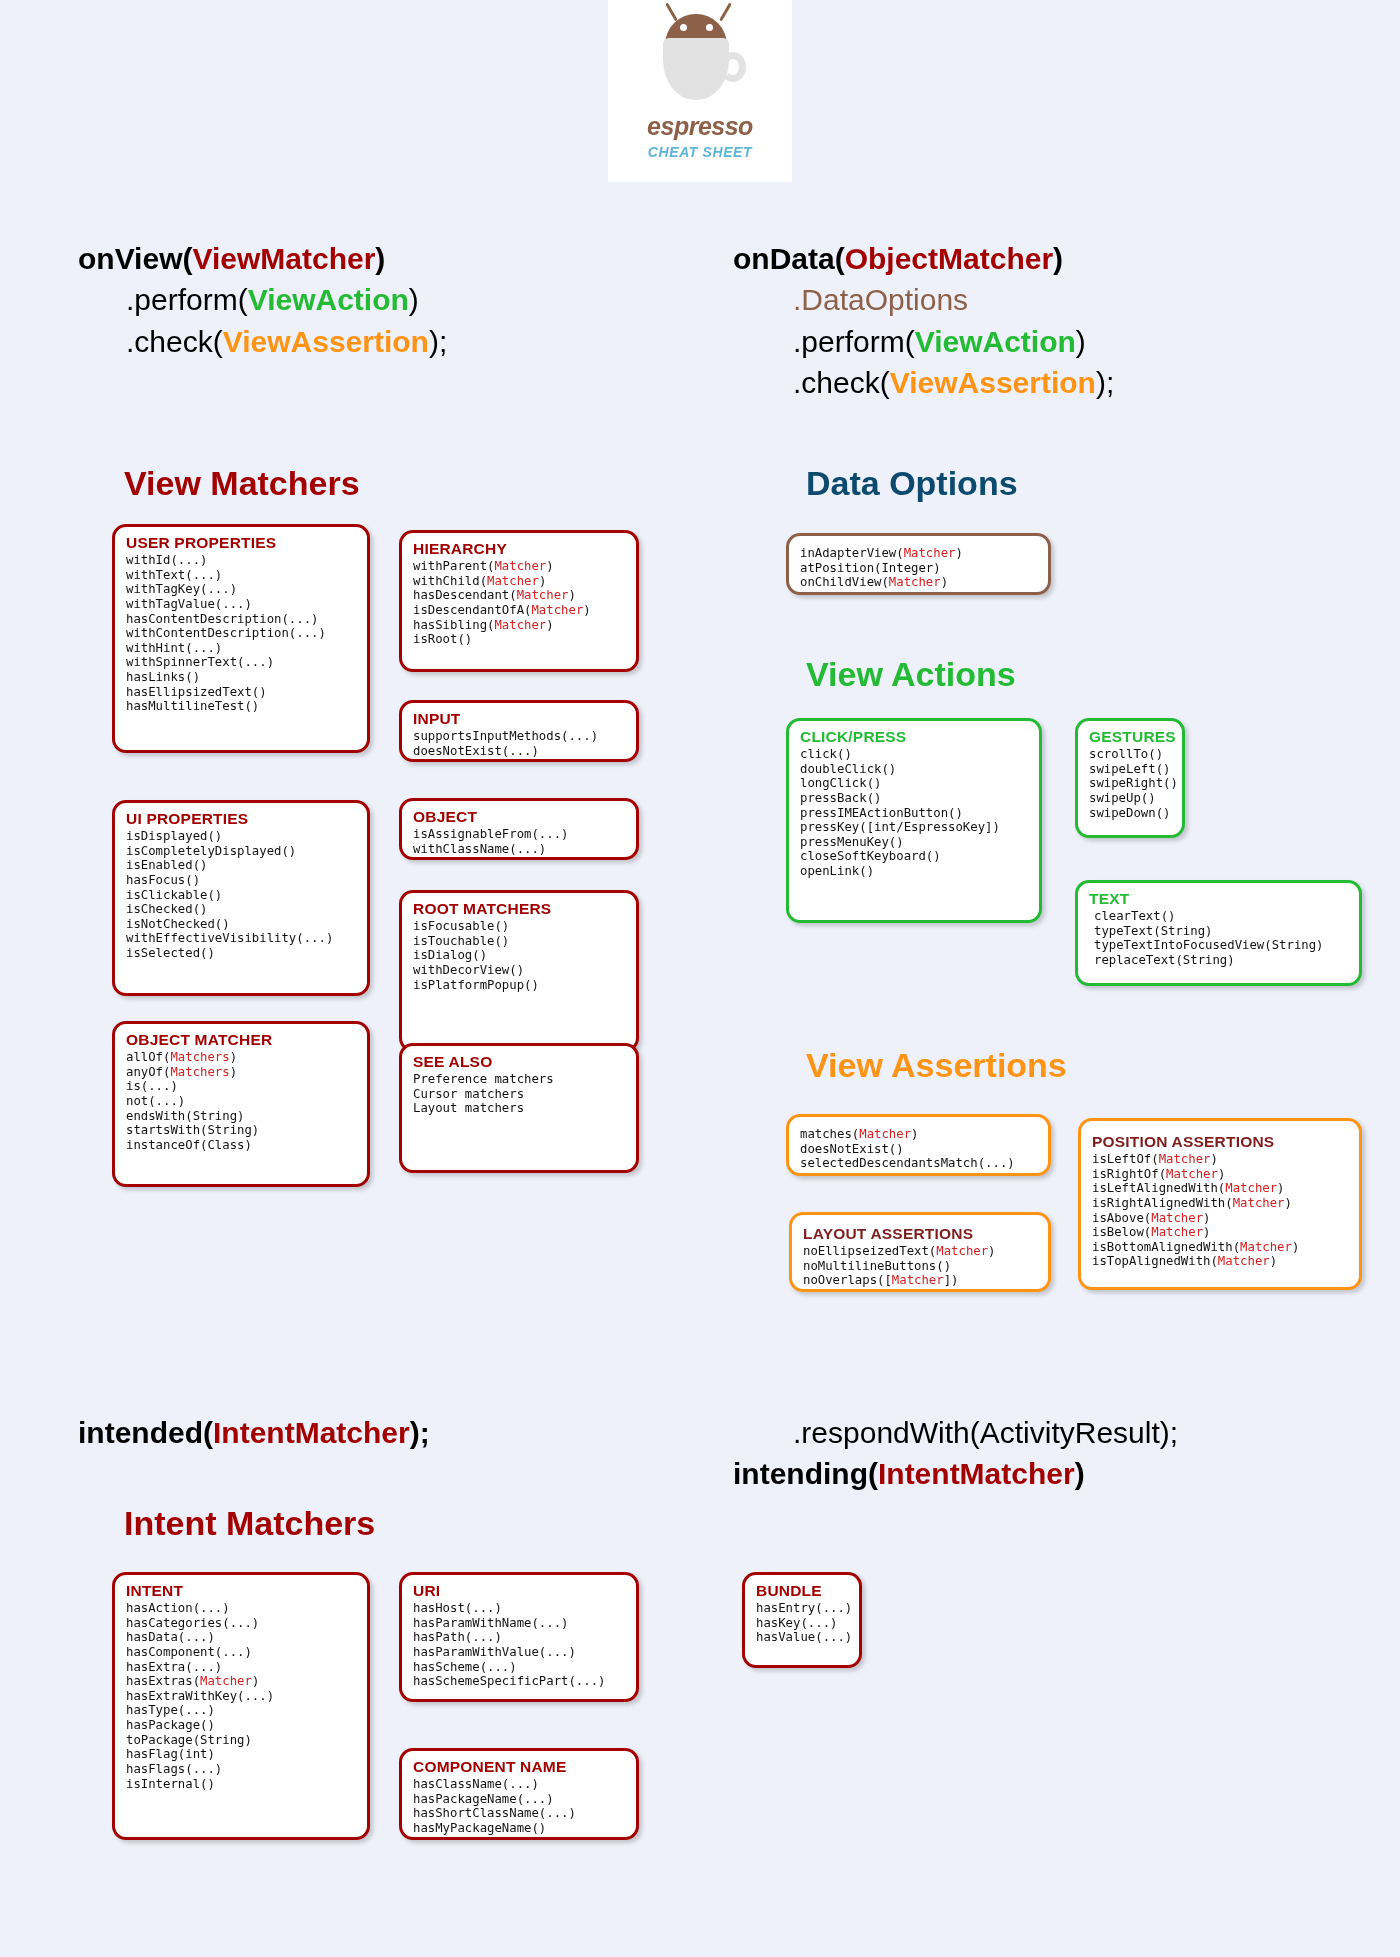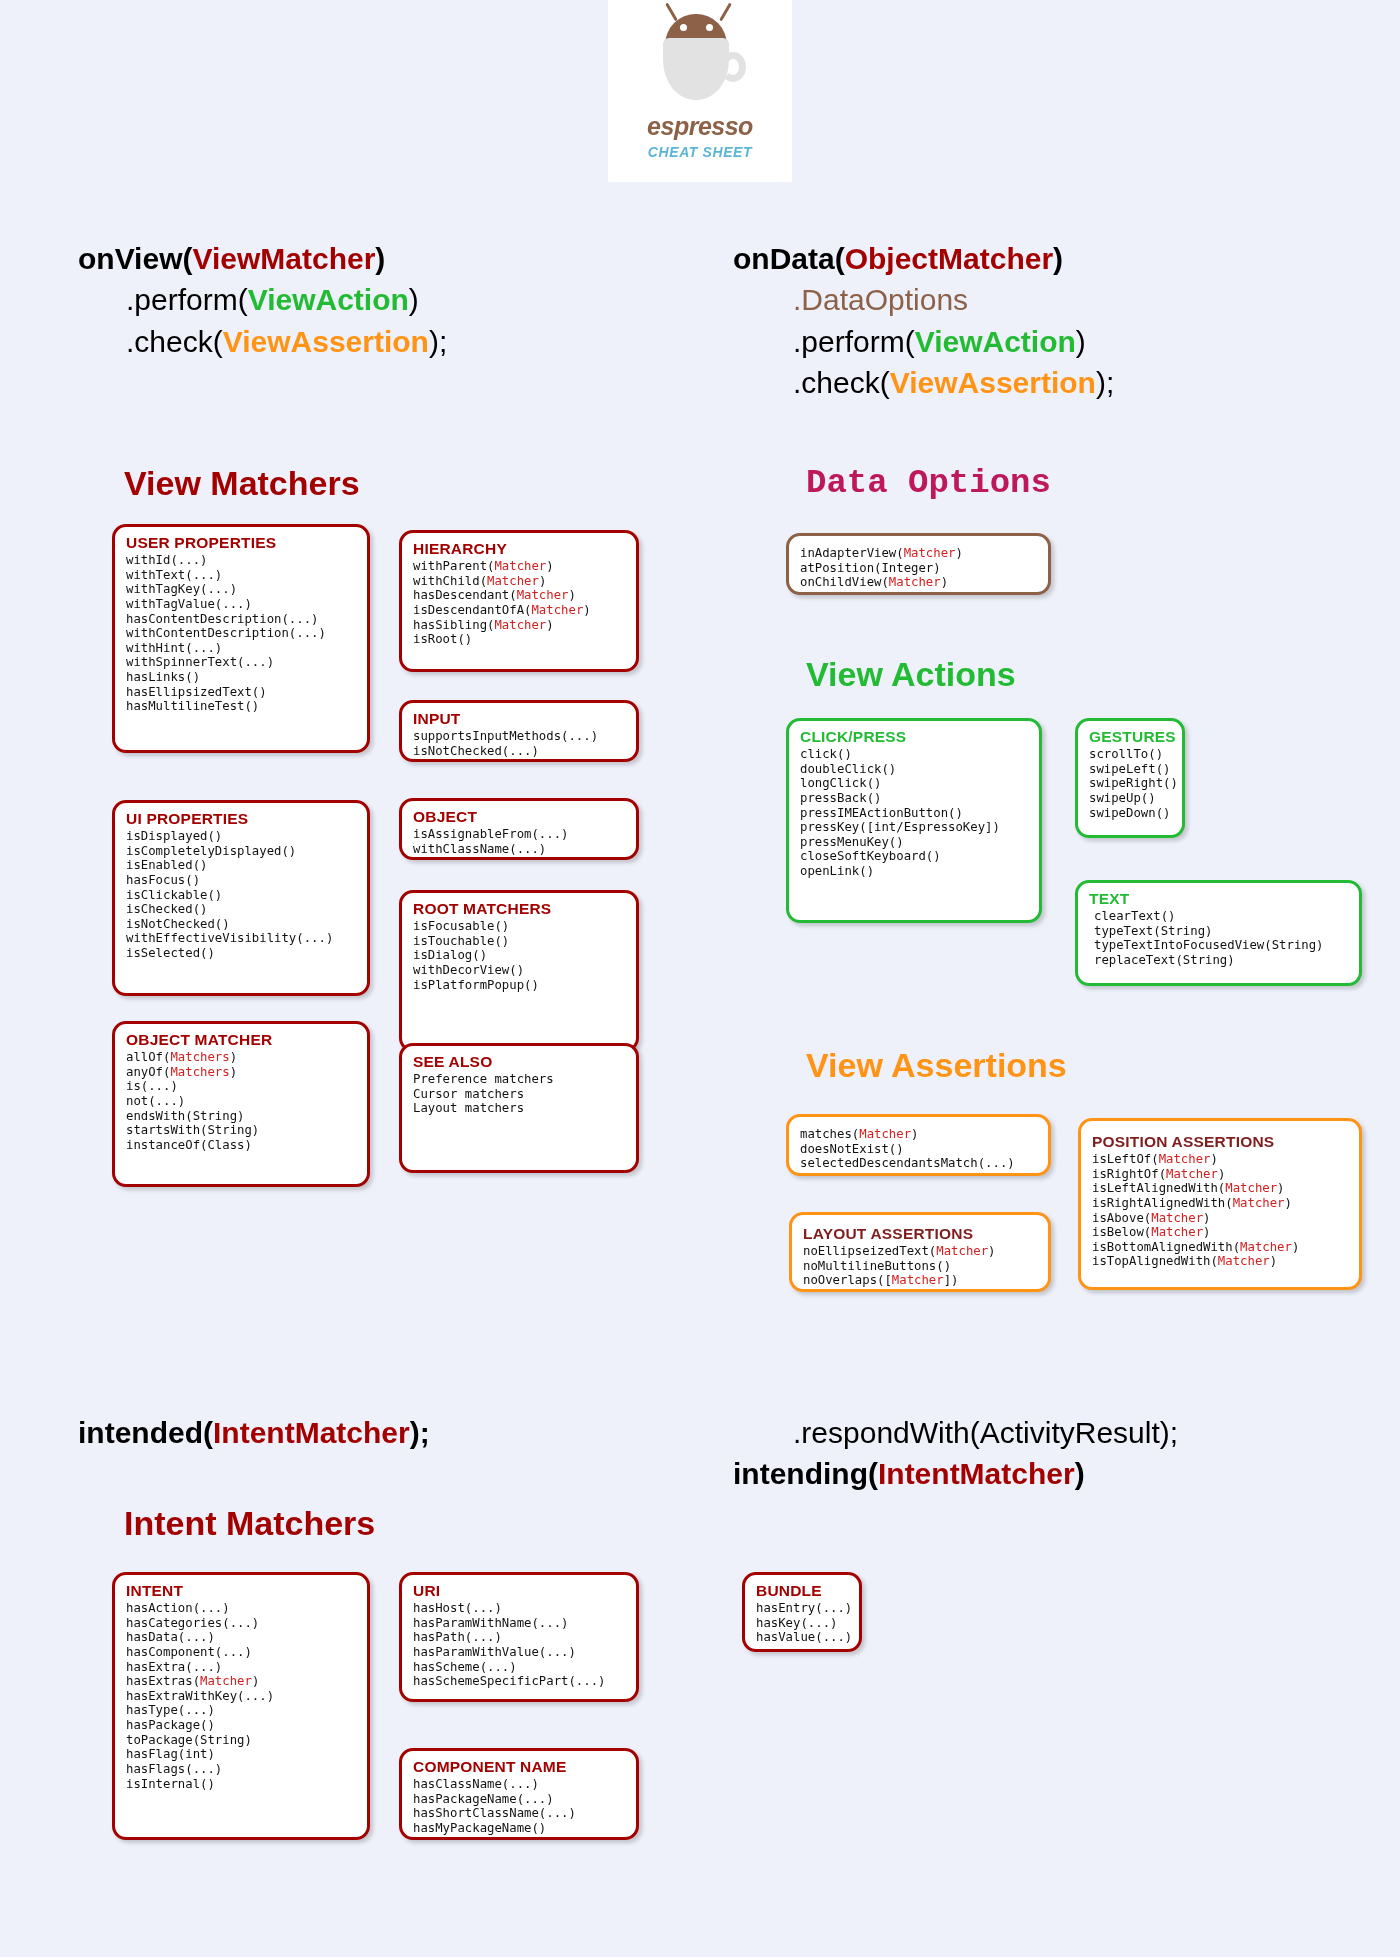--- a/index.html
+++ b/index.html
@@ -115,21 +115,21 @@
   .sig .reg { font-weight: normal; }
 
   
   .sect-title {
     position: absolute;
     font-size: 34px;
     font-weight: bold;
     white-space: nowrap;
   }
   .t-red   { color: #a30000; }
-  .t-brown { color: #be185d; font-family: Liberation Mono, monospace; }
+  .t-brown { color: #0c4a6e; }
   .t-green { color: #22bb33; }
   .t-orange{ color: #ff9313; }
 
   
   .card {
     position: absolute;
     background: #ffffff;
     border: 3px solid #a30000;
     border-radius: 14px;
     box-sizing: border-box;
@@ -250,21 +250,21 @@
       <div>isDescendantOfA(<span class="arg">Matcher</span>)</div>
       <div>hasSibling(<span class="arg">Matcher</span>)</div>
       <div>isRoot()</div>
     </div>
 </div>
 
 <div class="card" style="left:399px; top:700px; width:240px; height:62px;">
   <div class="card-head">INPUT</div>
   <div class="card-list">
       <div>supportsInputMethods(...)</div>
-      <div>isNotChecked(...)</div>
+      <div>doesNotExist(...)</div>
     </div>
 </div>
 
 <div class="card" style="left:399px; top:798px; width:240px; height:62px;">
   <div class="card-head">OBJECT</div>
   <div class="card-list">
       <div>isAssignableFrom(...)</div>
       <div>withClassName(...)</div>
     </div>
 </div>
@@ -415,20 +415,20 @@
 <div class="card" style="left:399px; top:1748px; width:240px; height:92px;">
   <div class="card-head">COMPONENT NAME</div>
   <div class="card-list">
       <div>hasClassName(...)</div>
       <div>hasPackageName(...)</div>
       <div>hasShortClassName(...)</div>
       <div>hasMyPackageName()</div>
     </div>
 </div>
 
-<div class="card" style="left:742px; top:1572px; width:120px; height:80px;">
+<div class="card" style="left:742px; top:1572px; width:120px; height:96px;">
   <div class="card-head">BUNDLE</div>
   <div class="card-list">
       <div>hasEntry(...)</div>
       <div>hasKey(...)</div>
       <div>hasValue(...)</div>
     </div>
 </div>
 
 </body></html>

